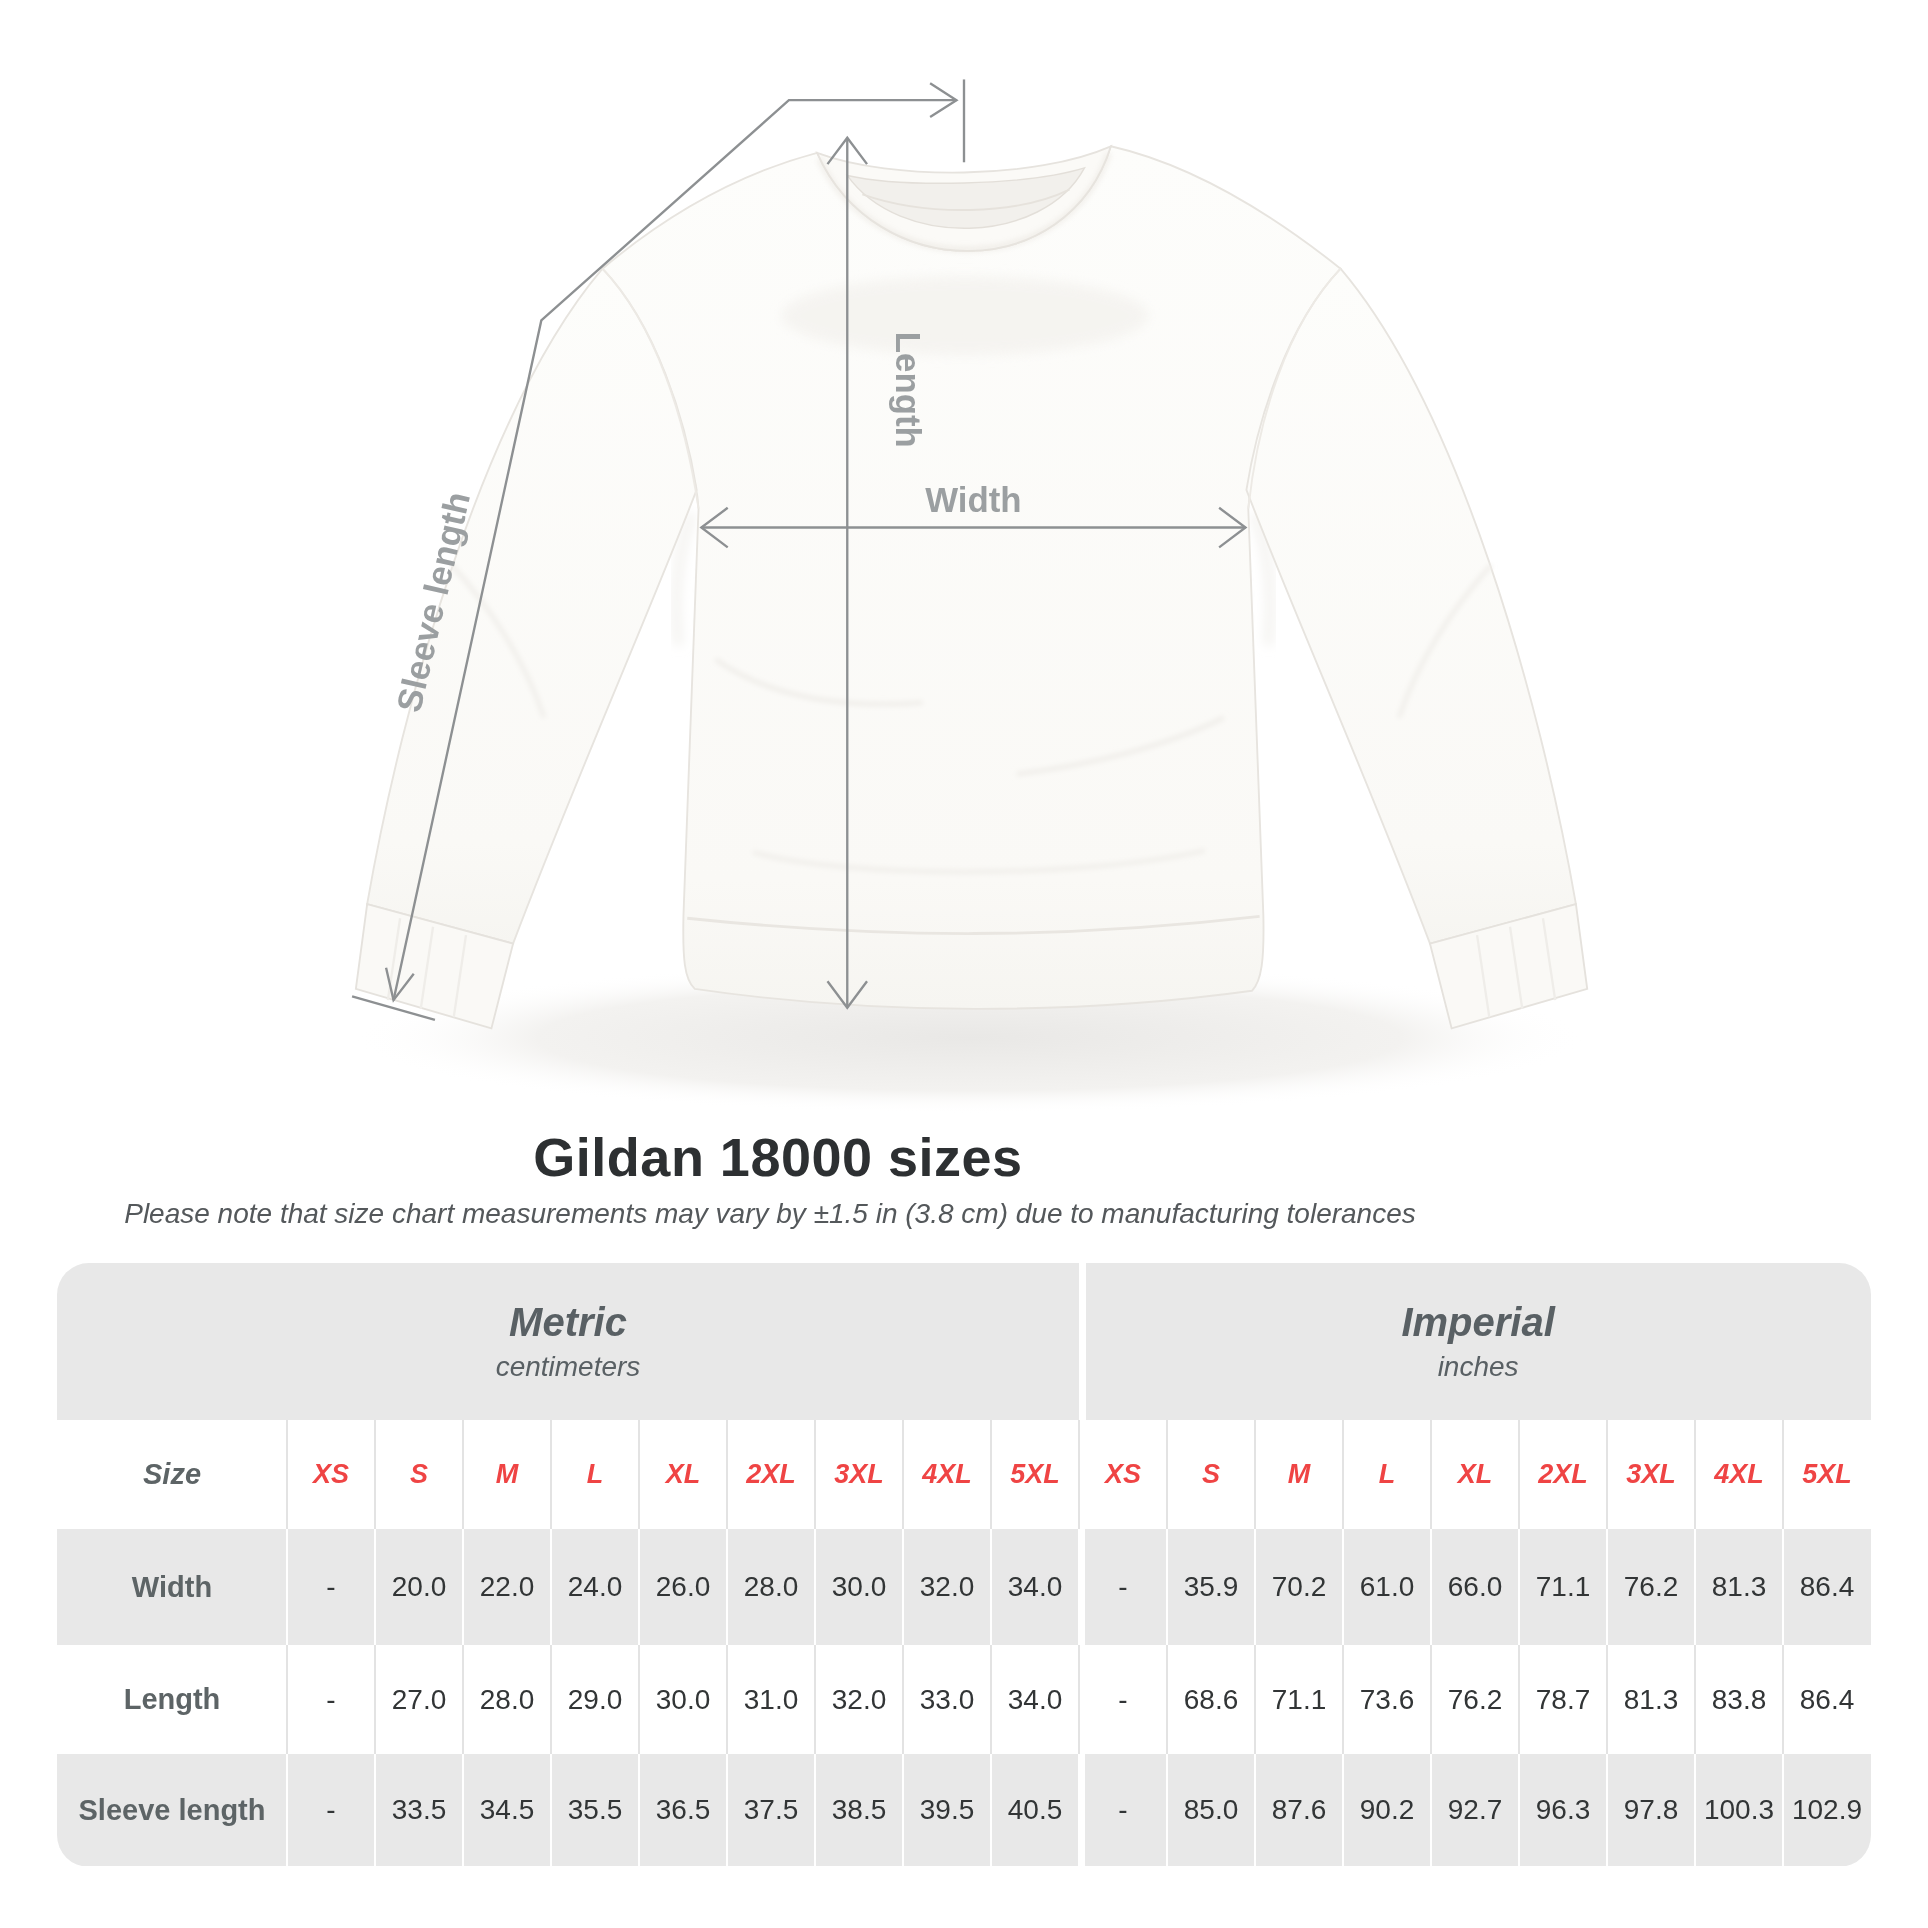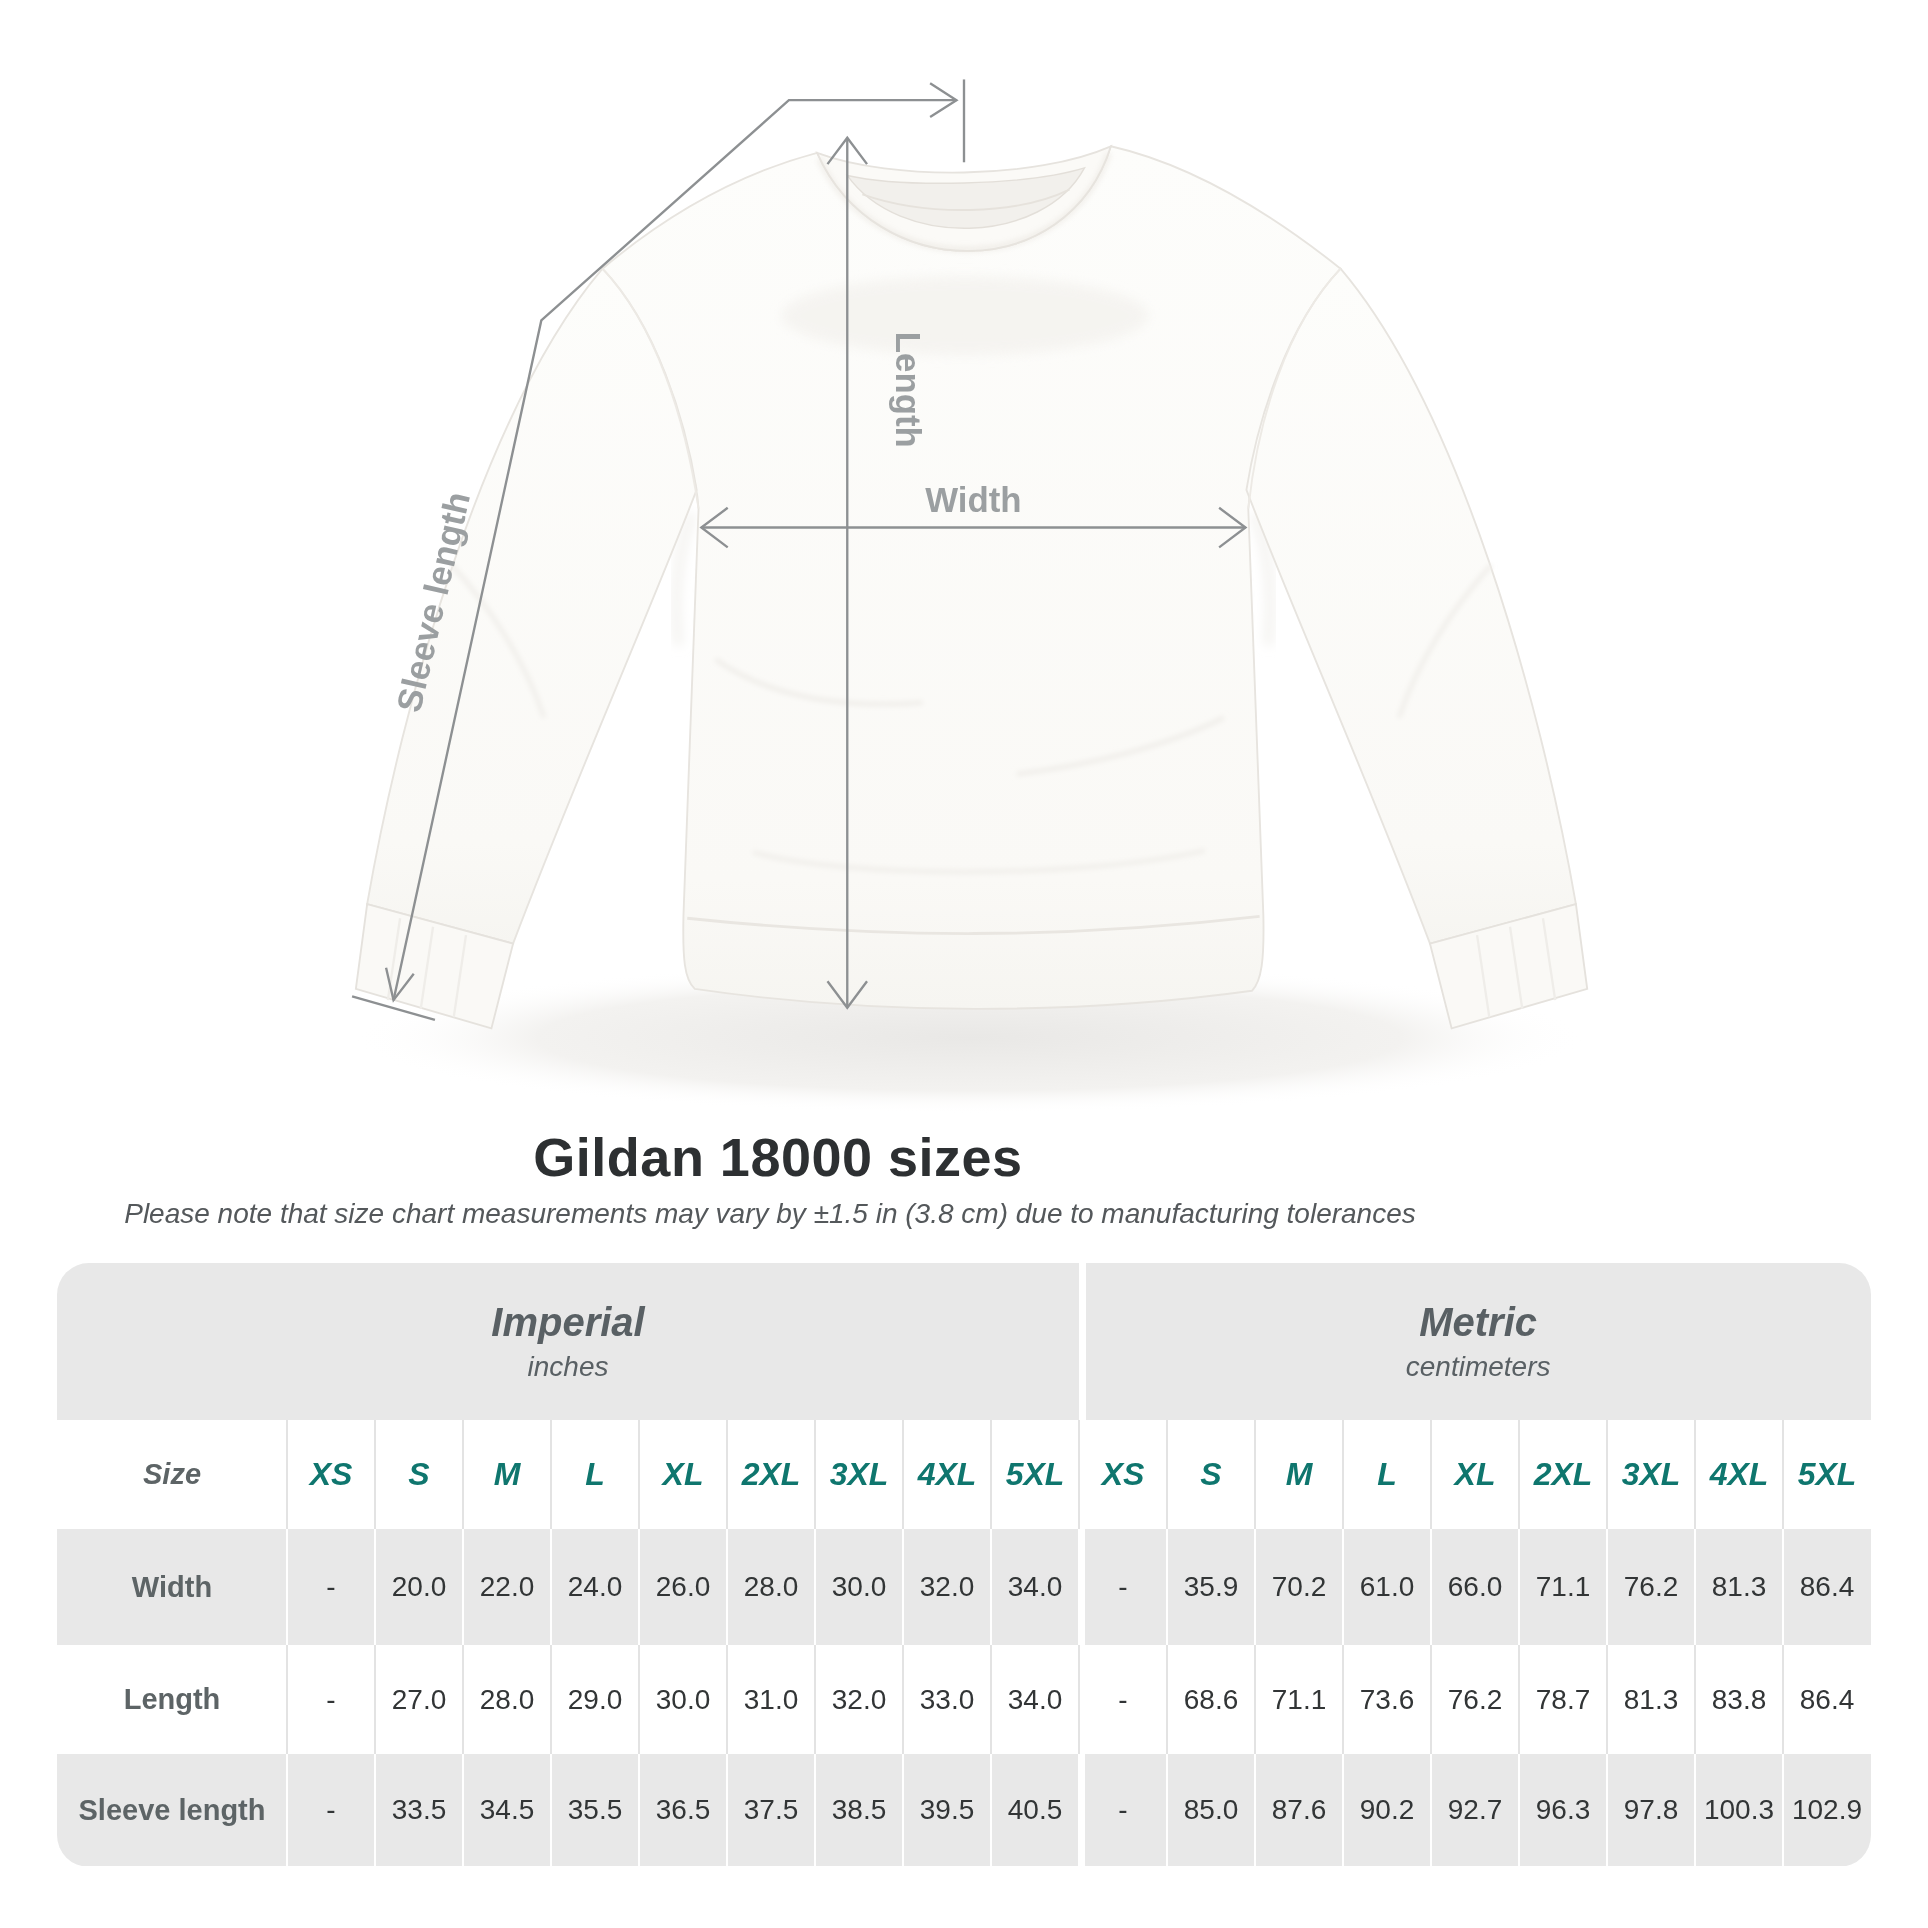--- a/index.html
+++ b/index.html
@@ -20,21 +20,21 @@
   .row.rs{height:112px;}
   .r-white{background:#ffffff;--div:#e3e3e3;--divw:1.9px;}
   .r-gray{background:#e8e8e8;--div:#ffffff;--divw:1.9px;}
   .cell{position:relative;display:flex;align-items:center;justify-content:center;
         font-size:28px;color:#323536;}
   .cell::before{content:'';position:absolute;left:-0.9px;top:0;bottom:0;width:var(--divw);background:var(--div);}
   .cell:first-child::before{display:none;}
   .cell.bnd{--divw:6.6px;}
   .r-white .cell.bnd{--divw:1.9px;}
   .cell.lbl{font-weight:bold;color:#5d6466;font-size:29px;}
-  .cell.szh{font-weight:bold;color:#0f766e;font-size:32px;border-radius:8px;}
+  .cell.szh{font-weight:bold;color:#ef4444;font-size:27px;border-radius:8px;}
   .grp{background:#e8e8e8;display:flex;flex-direction:column;align-items:center;justify-content:center;gap:5.6px;}
   .grp .g1{font-size:40px;font-weight:bold;font-style:italic;color:#596064;}
   .grp .g2{font-size:28px;font-style:italic;color:#596064;}
   svg text{font-family:"Liberation Sans",sans-serif;}
 </style>
 </head>
 <body>
 
 <div class="page">
 
@@ -137,26 +137,26 @@
       </g>
     </svg>
   </div>
 
   <div class="title">Gildan 18000 sizes</div>
   <div class="subtitle">Please note that size chart measurements may vary by ±1.5 in (3.8 cm) due to manufacturing tolerances</div>
 
   <div class="size-table">
     <div class="row band">
       <div class="grp">
+        <div class="g1">Metric</div>
+        <div class="g2">centimeters</div>
+      </div>
+      <div class="grp">
         <div class="g1">Imperial</div>
         <div class="g2">inches</div>
-      </div>
-      <div class="grp">
-        <div class="g1">Metric</div>
-        <div class="g2">centimeters</div>
       </div>
     </div>
     <div class="row hdr r-white" id="rowSizes">
         <div class="cell lbl">Size</div>
         <div class="cell szh">XS</div>
         <div class="cell szh">S</div>
         <div class="cell szh">M</div>
         <div class="cell szh">L</div>
         <div class="cell szh">XL</div>
         <div class="cell szh">2XL</div>

